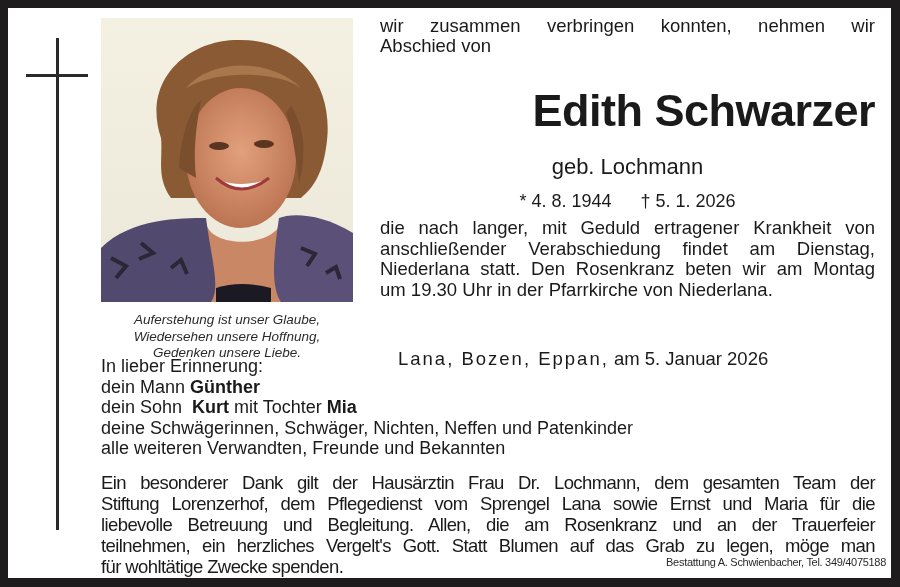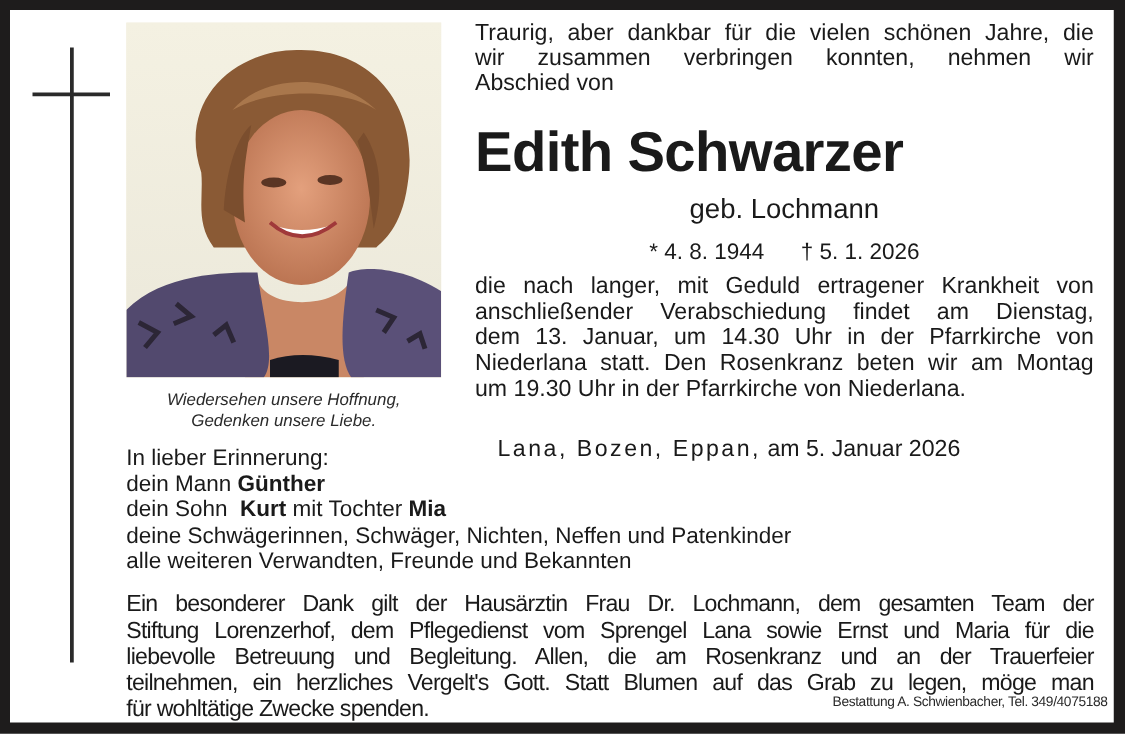--- a/index.html
+++ b/index.html
@@ -5,21 +5,21 @@
   html, body { margin:0; padding:0; }
   body { width:900px; height:587px; background:#1e1c1c; position:relative; overflow:hidden; font-family:"Liberation Sans", sans-serif; color:#1a1a1a; }
   .card { position:absolute; left:8px; top:8px; width:883px; height:570px; background:#ffffff; }
   .cross-v { position:absolute; left:56px; top:38px; width:3px; height:492px; background:#2a2a2a; }
   .cross-h { position:absolute; left:26px; top:74px; width:62px; height:3px; background:#2a2a2a; }
   .photo { position:absolute; left:101px; top:18px; width:252px; height:284px; overflow:hidden; background:#f3efdf; }
   .photo svg { display:block; }
   .motto { position:absolute; left:101px; top:312px; width:252px; text-align:center; font-style:italic; font-size:13.5px; line-height:16.5px; color:#2a2a2a; }
   .intro { position:absolute; left:380px; top:16px; width:495px; font-size:18.5px; line-height:20px; text-align:justify; text-align-last:left; }
   .intro .l2 { display:block; text-align:justify; text-align-last:justify; }
-  .name { position:absolute; left:380px; top:96px; width:495px; text-align:left; font-weight:bold; font-size:45px; line-height:52px; letter-spacing:-0.5px; color:#1a1a1a; }
+  .name { position:absolute; left:380px; top:85px; width:495px; text-align:right; font-weight:bold; font-size:45px; line-height:52px; letter-spacing:-0.5px; color:#1a1a1a; }
   .maiden { position:absolute; left:380px; top:153px; width:495px; text-align:center; font-weight:normal; font-size:22px; line-height:28px; }
   .dates { position:absolute; left:380px; top:190px; width:495px; text-align:center; font-weight:normal; font-size:18px; line-height:22px; }
   .dates span { margin:0 12px; }
   .body-text { position:absolute; left:380px; top:218px; width:495px; font-size:18.5px; line-height:20.7px; }
   .body-text span { display:block; text-align:justify; text-align-last:justify; }
   .body-text span.last { text-align-last:left; }
   .place { position:absolute; left:380px; top:348px; width:495px; font-size:18.5px; line-height:22px;margin-left:18px; }
   .place .city { letter-spacing:2px; }
   .family { position:absolute; left:101px; top:356px; width:640px; font-size:18px; line-height:20.5px; }
   .family div { white-space:nowrap; }
@@ -61,41 +61,40 @@
     <path d="M115 160 Q140 182 168 160" stroke="#a0393a" stroke-width="3" fill="none"></path>
     <path d="M105 205 C110 230 170 230 180 205 L190 284 L95 284Z" fill="#c98765"></path>
     <path d="M0 230 C30 200 80 200 105 200 C110 240 120 270 110 284 L0 284Z" fill="#52496e"></path>
     <path d="M252 215 C220 195 190 195 178 200 C172 240 170 270 180 284 L252 284Z" fill="#5a5078"></path>
     <path d="M10 240 l15 8 l-10 12 M40 225 l12 10 l-14 6 M70 250 l10 -8 l6 14 M200 230 l14 6 l-8 12 M225 255 l10 -6 l4 12" stroke="#2c2636" stroke-width="4" fill="none"></path>
     <path d="M115 270 Q140 262 170 270 L170 284 L115 284Z" fill="#1b1a22"></path>
   </svg>
 </div>
 
 <div class="motto">
+  <div>Auferstehung ist unser Glaube,</div>
   <div>Wiedersehen unsere Hoffnung,</div>
   <div>Gedenken unsere Liebe.</div>
 </div>
 
 <div class="intro">
-  <span class="l2">Traurig, aber dankbar für die vielen schönen Jahre, die</span>
   <span class="l2">wir zusammen verbringen konnten, nehmen wir</span>
   <span>Abschied von</span>
 </div>
 
 <div class="name">Edith Schwarzer</div>
 <div class="maiden">geb. Lochmann</div>
 <div class="dates">
   <span>* 4. 8. 1944</span>
   <span>† 5. 1. 2026</span>
 </div>
 
 <div class="body-text">
   <span>die nach langer, mit Geduld ertragener Krankheit von</span>
   <span>anschließender Verabschiedung findet am Dienstag,</span>
-  <span>dem 13. Januar, um 14.30 Uhr in der Pfarrkirche von</span>
   <span>Niederlana statt. Den Rosenkranz beten wir am Montag</span>
   <span class="last">um 19.30 Uhr in der Pfarrkirche von Niederlana.</span>
 </div>
 
 <div class="place">
   <span class="city">Lana, Bozen, Eppan,</span><span> am 5. Januar 2026</span>
 </div>
 
 <div class="family">
   <div>In lieber Erinnerung:</div>

